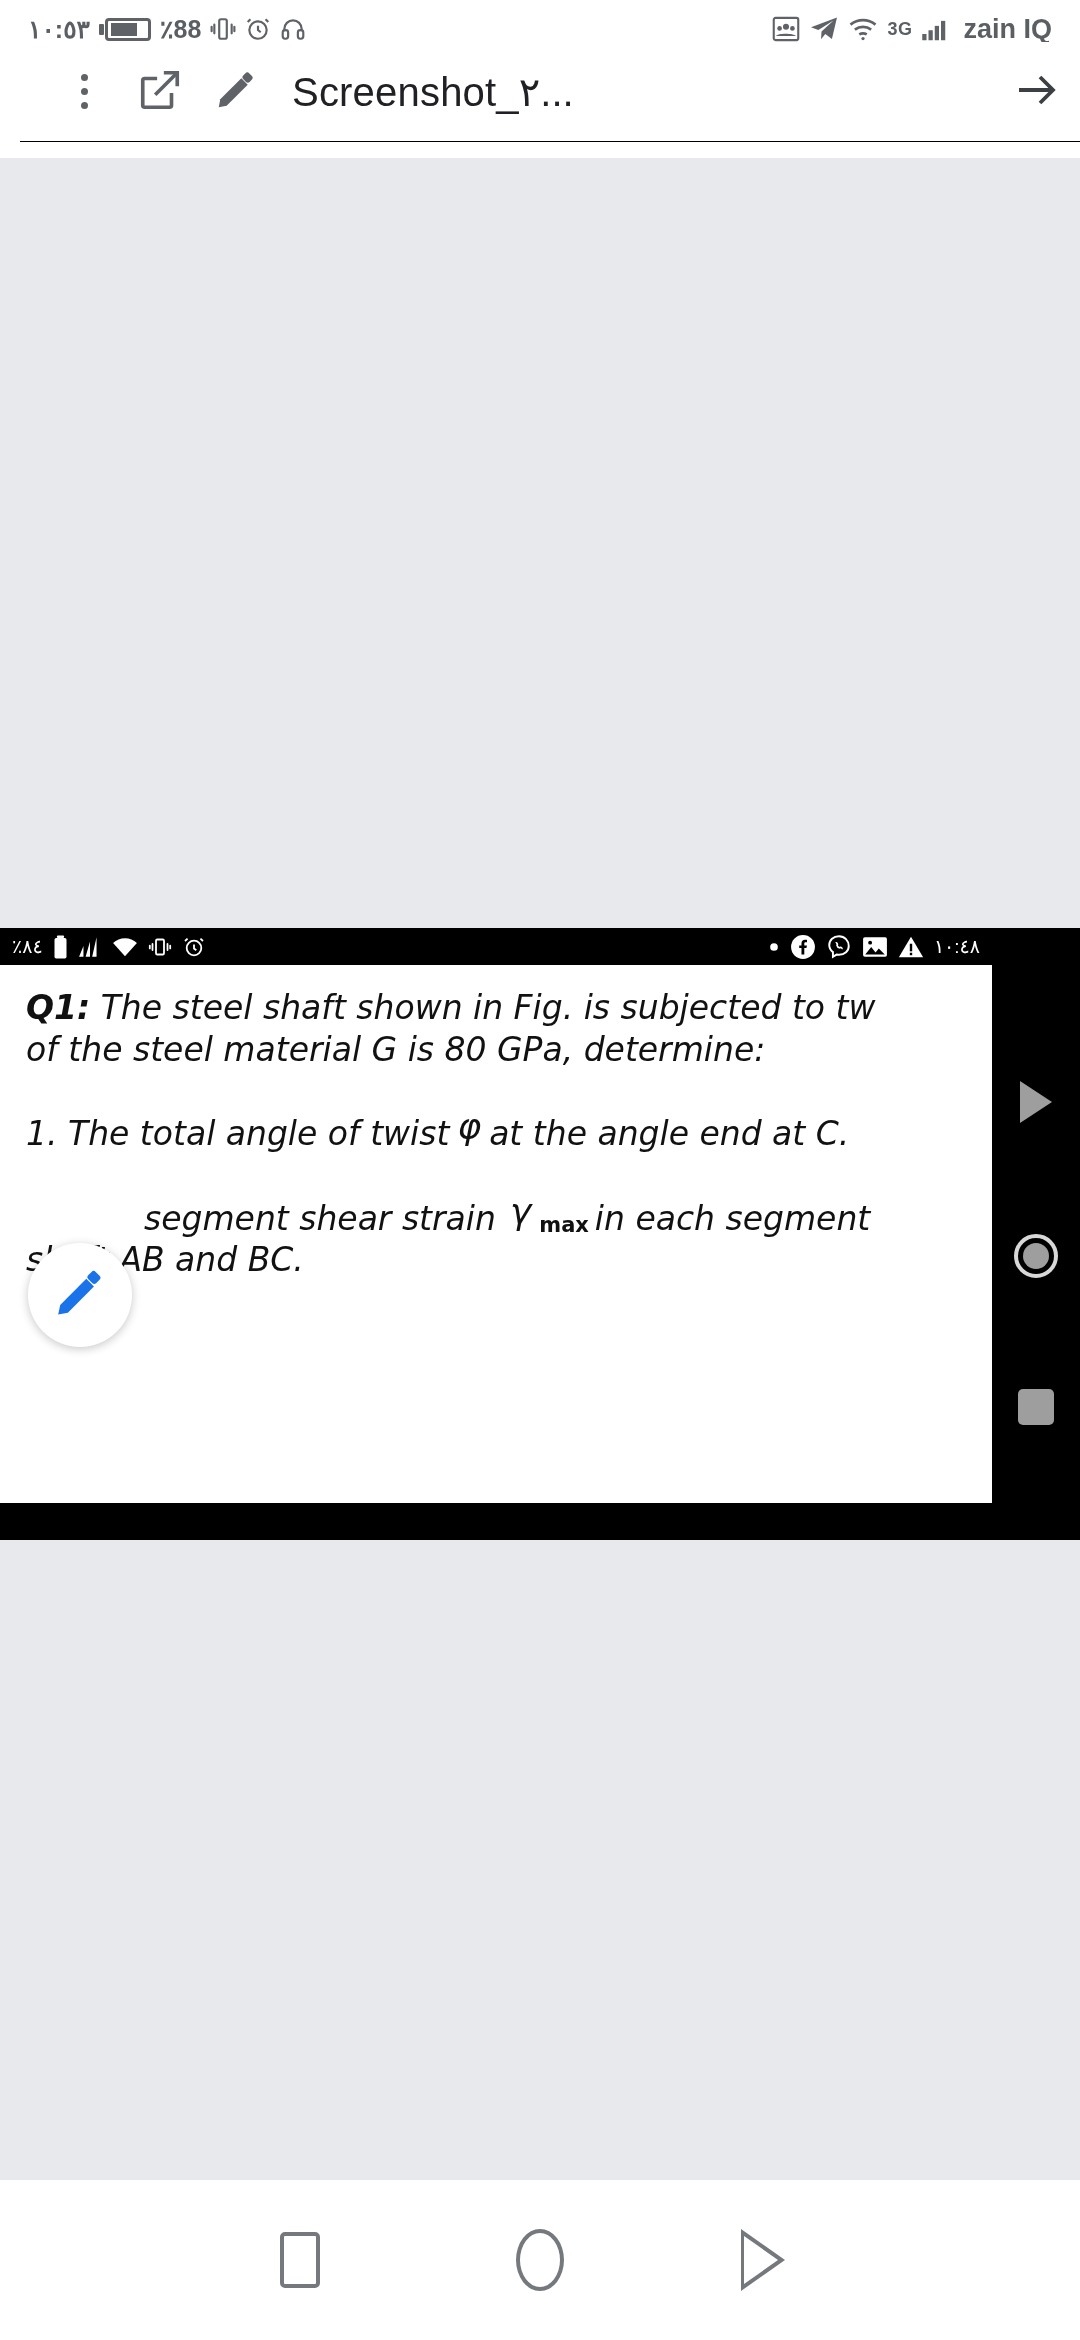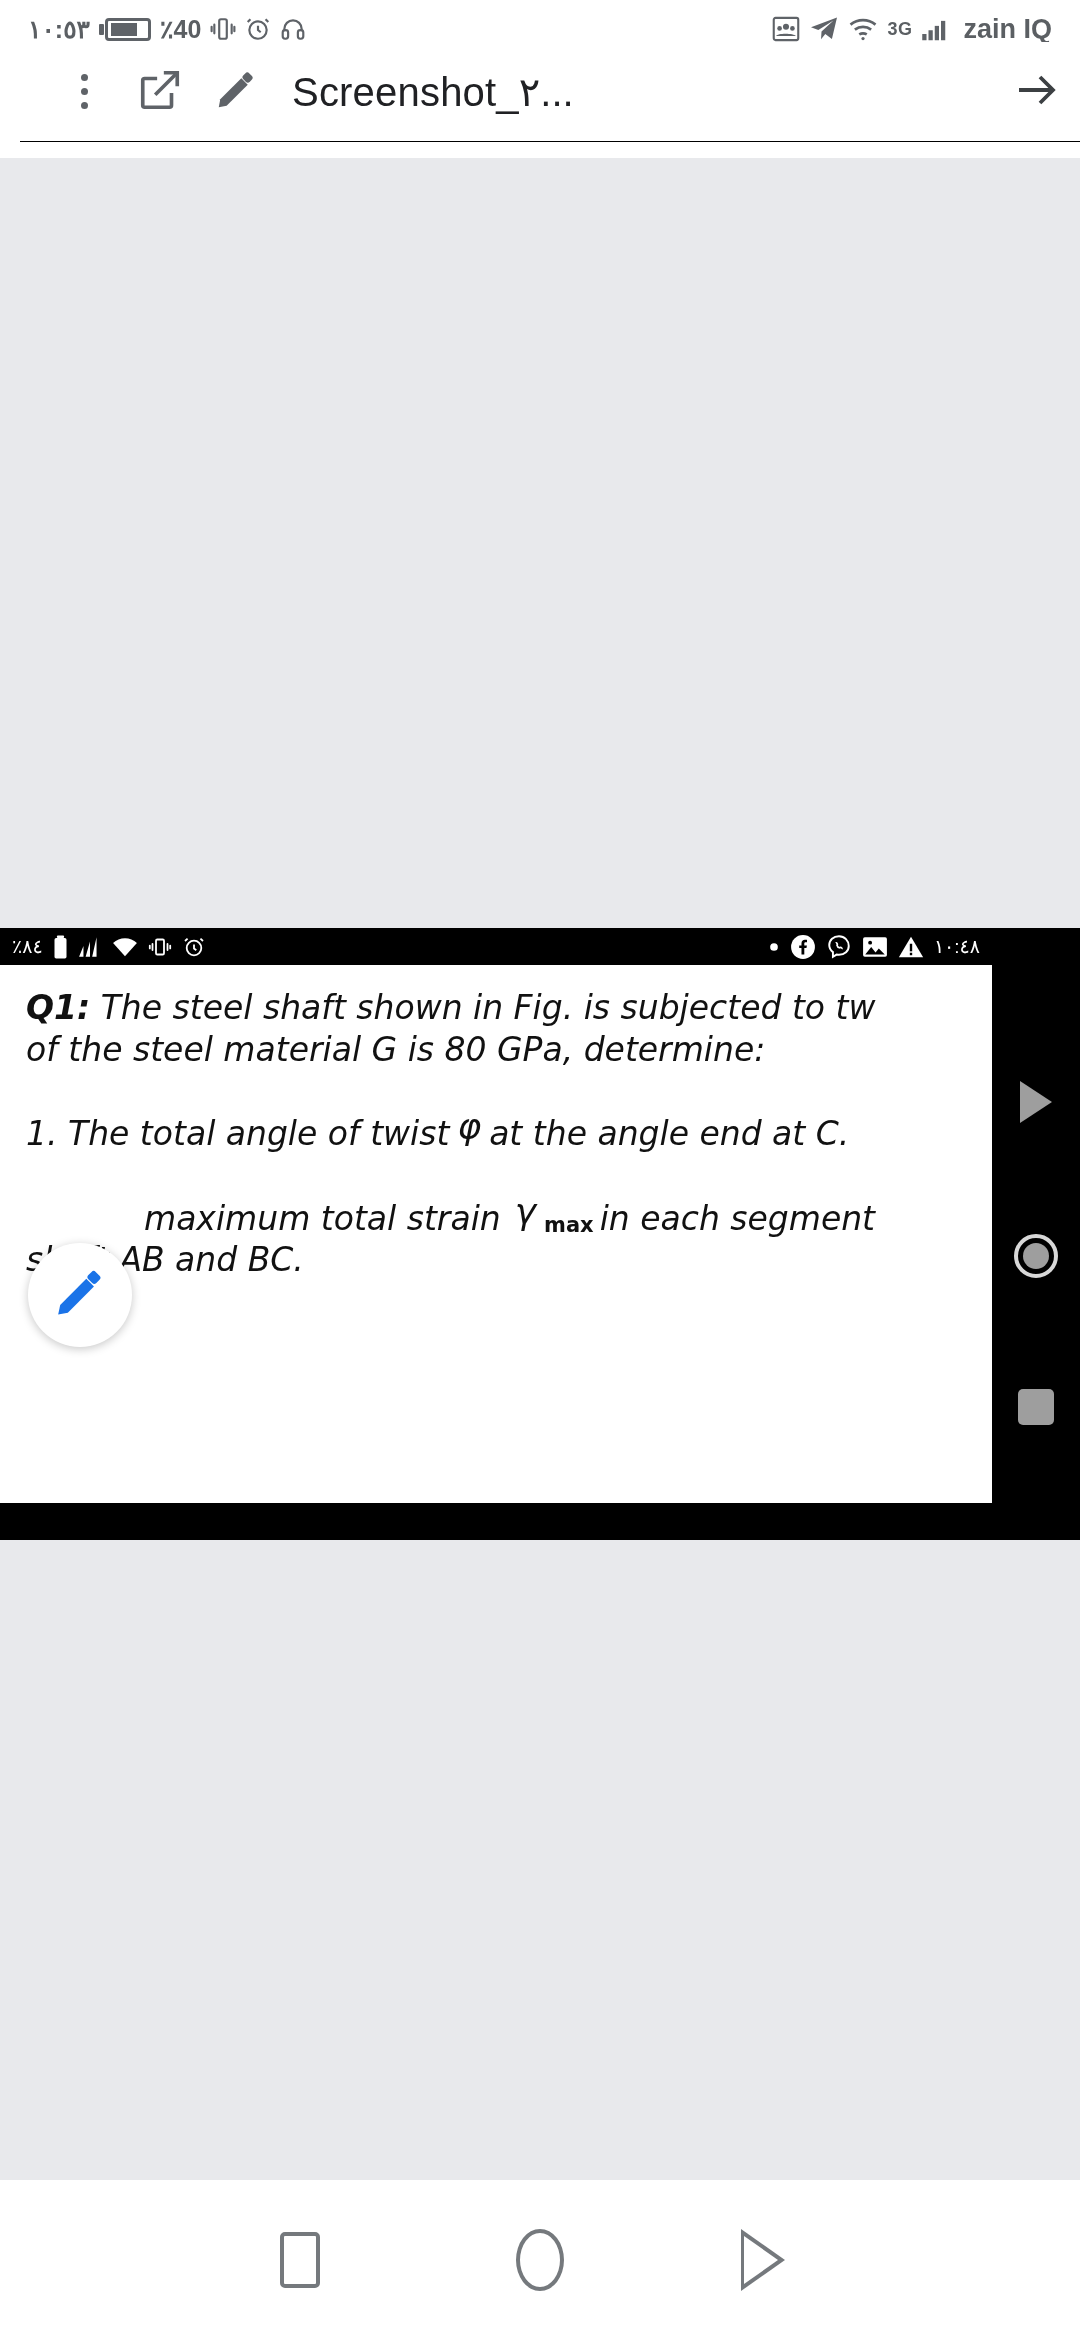--- a/index.html
+++ b/index.html
@@ -132,21 +132,21 @@
 </head>
 <body>
 
 <div class="statusbar">
   <div class="sb-left">
     <span class="sb-text">١٠:٥٣</span>
     <span class="ic">
       <span class="batt-tip"></span>
         <span class="batt"></span>
     </span>
-    <span class="sb-text">٪40</span>
+    <span class="sb-text">٪88</span>
     <span class="ic">
       <svg width="26" height="28" viewBox="0 0 24 24" fill="#5f6368">
         <rect x="8.5" y="3" width="7" height="18" rx="1.6" fill="none" stroke="#5f6368" stroke-width="2"></rect>
         <path d="M4 8v8M1.5 10v4M20 8v8M22.5 10v4" stroke="#5f6368" stroke-width="2" stroke-linecap="round"></path>
       </svg>
     </span>
     <span class="ic">
       <svg width="26" height="26" viewBox="0 0 24 24" fill="none" stroke="#5f6368" stroke-width="2">
         <circle cx="12" cy="13" r="8"></circle>
           <path d="M12 9v4l2.5 2"></path>
@@ -310,21 +310,21 @@
       <div class="doc-line bold-lead">
         <b>Q1:</b><span> The steel shaft shown in Fig. is subjected to tw</span>
       </div>
       <div class="doc-line">of the steel material G is 80 GPa, determine:</div>
       <div class="doc-gap"></div>
       <div class="doc-line">
         <span>1. The total angle of twist</span><span class="sym">φ</span><span>at the angle end at C.</span>
       </div>
       <div class="doc-gap"></div>
       <div class="doc-line" style="padding-left:118px">
-        <span>maximum total strain</span><span class="symwrap"><span class="sym">γ</span><span class="sub">max</span></span><span>in each segment</span>
+        <span>segment shear strain</span><span class="symwrap"><span class="sym">γ</span><span class="sub">max</span></span><span>in each segment</span>
       </div>
       <div class="doc-line">shaft AB and  BC.</div>
     </div>
 
     <div class="shot-nav">
       <div class="nv-back"></div>
       <div class="nv-home">
           <i></i>
         </div>
       <div class="nv-recent"></div>

